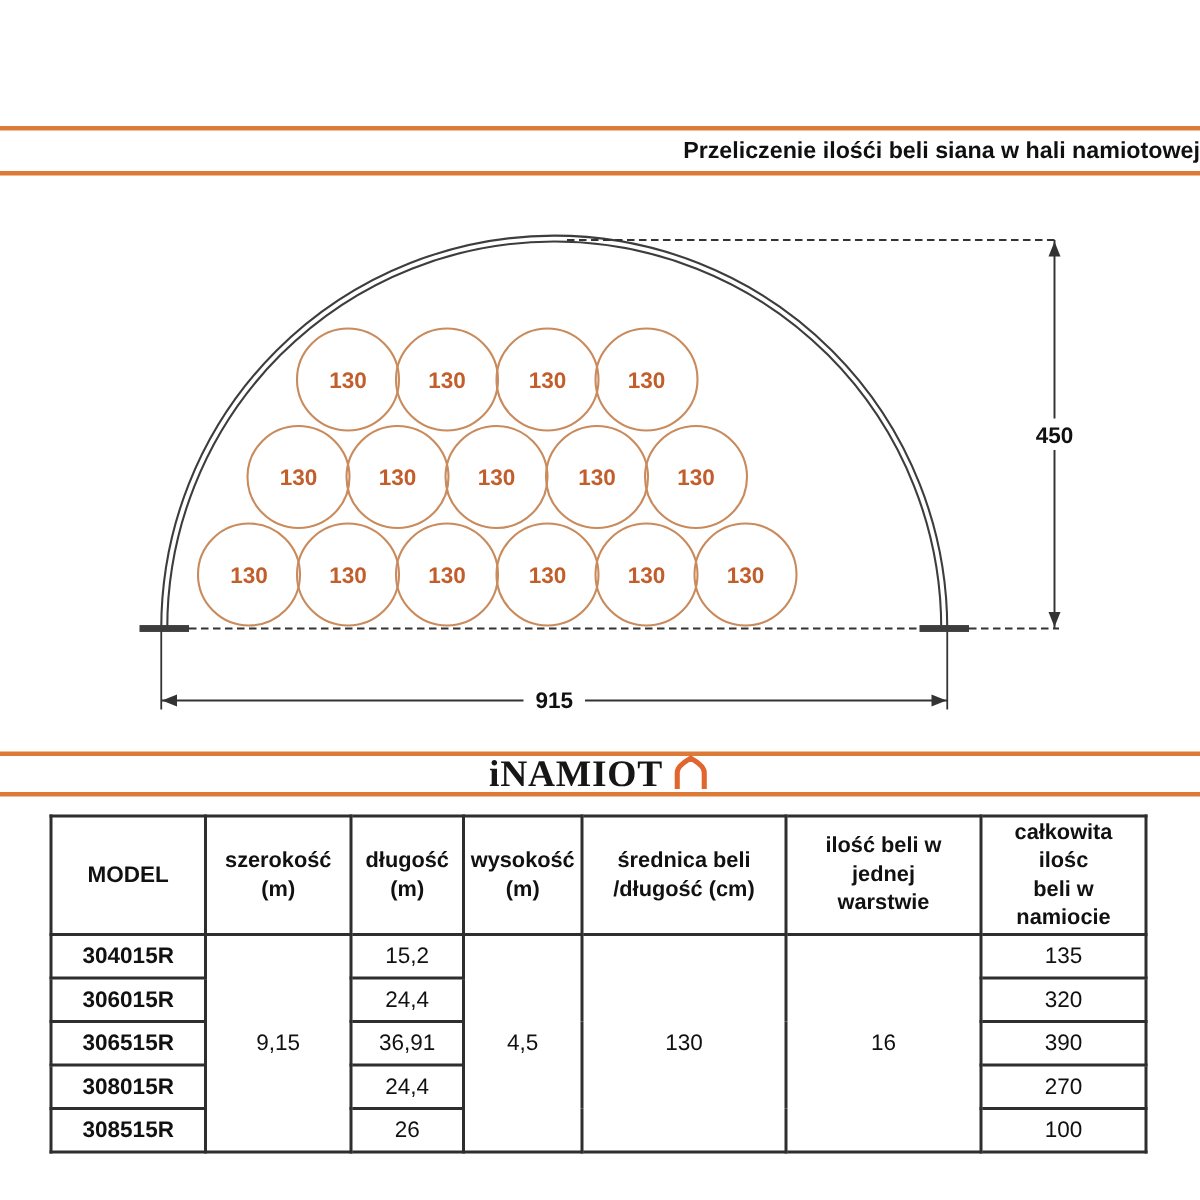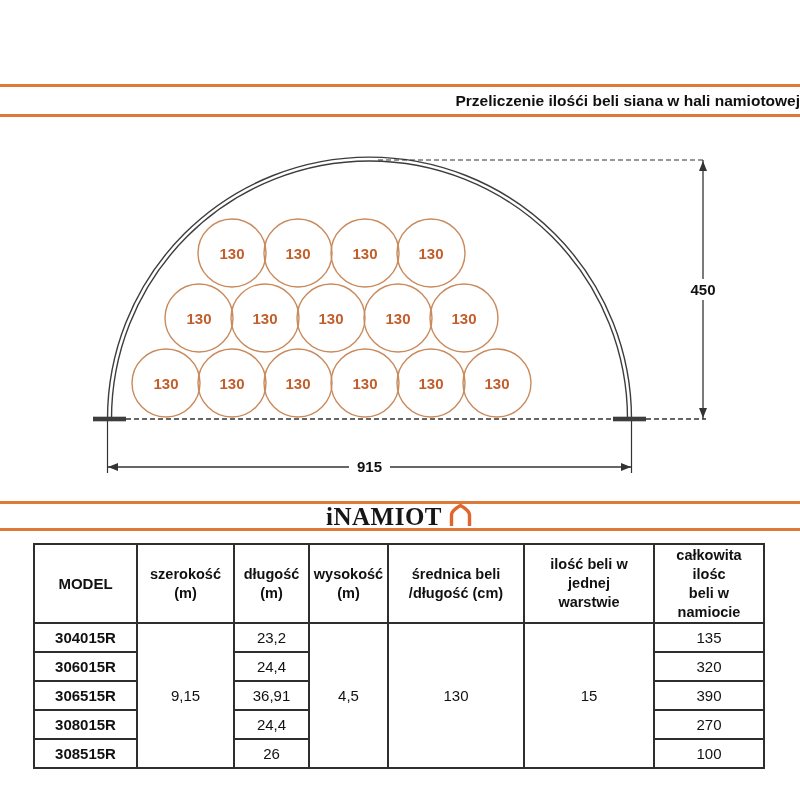--- a/index.html
+++ b/index.html
@@ -152,24 +152,24 @@
       <th>ilość beli w jednej
 warstwie</th>
       <th>całkowita ilośc
 beli w namiocie</th>
     </tr>
   </thead>
   <tbody>
     <tr>
       <td class="model">304015R</td>
       <td rowspan="5">9,15</td>
-      <td>23,2</td>
+      <td>15,2</td>
       <td rowspan="5">4,5</td>
       <td rowspan="5">130</td>
-      <td rowspan="5">15</td>
+      <td rowspan="5">16</td>
       <td>135</td>
     </tr>
     <tr>
       <td class="model">306015R</td>
       <td>24,4</td>
       <td>320</td>
     </tr>
     <tr>
       <td class="model">306515R</td>
       <td>36,91</td>

